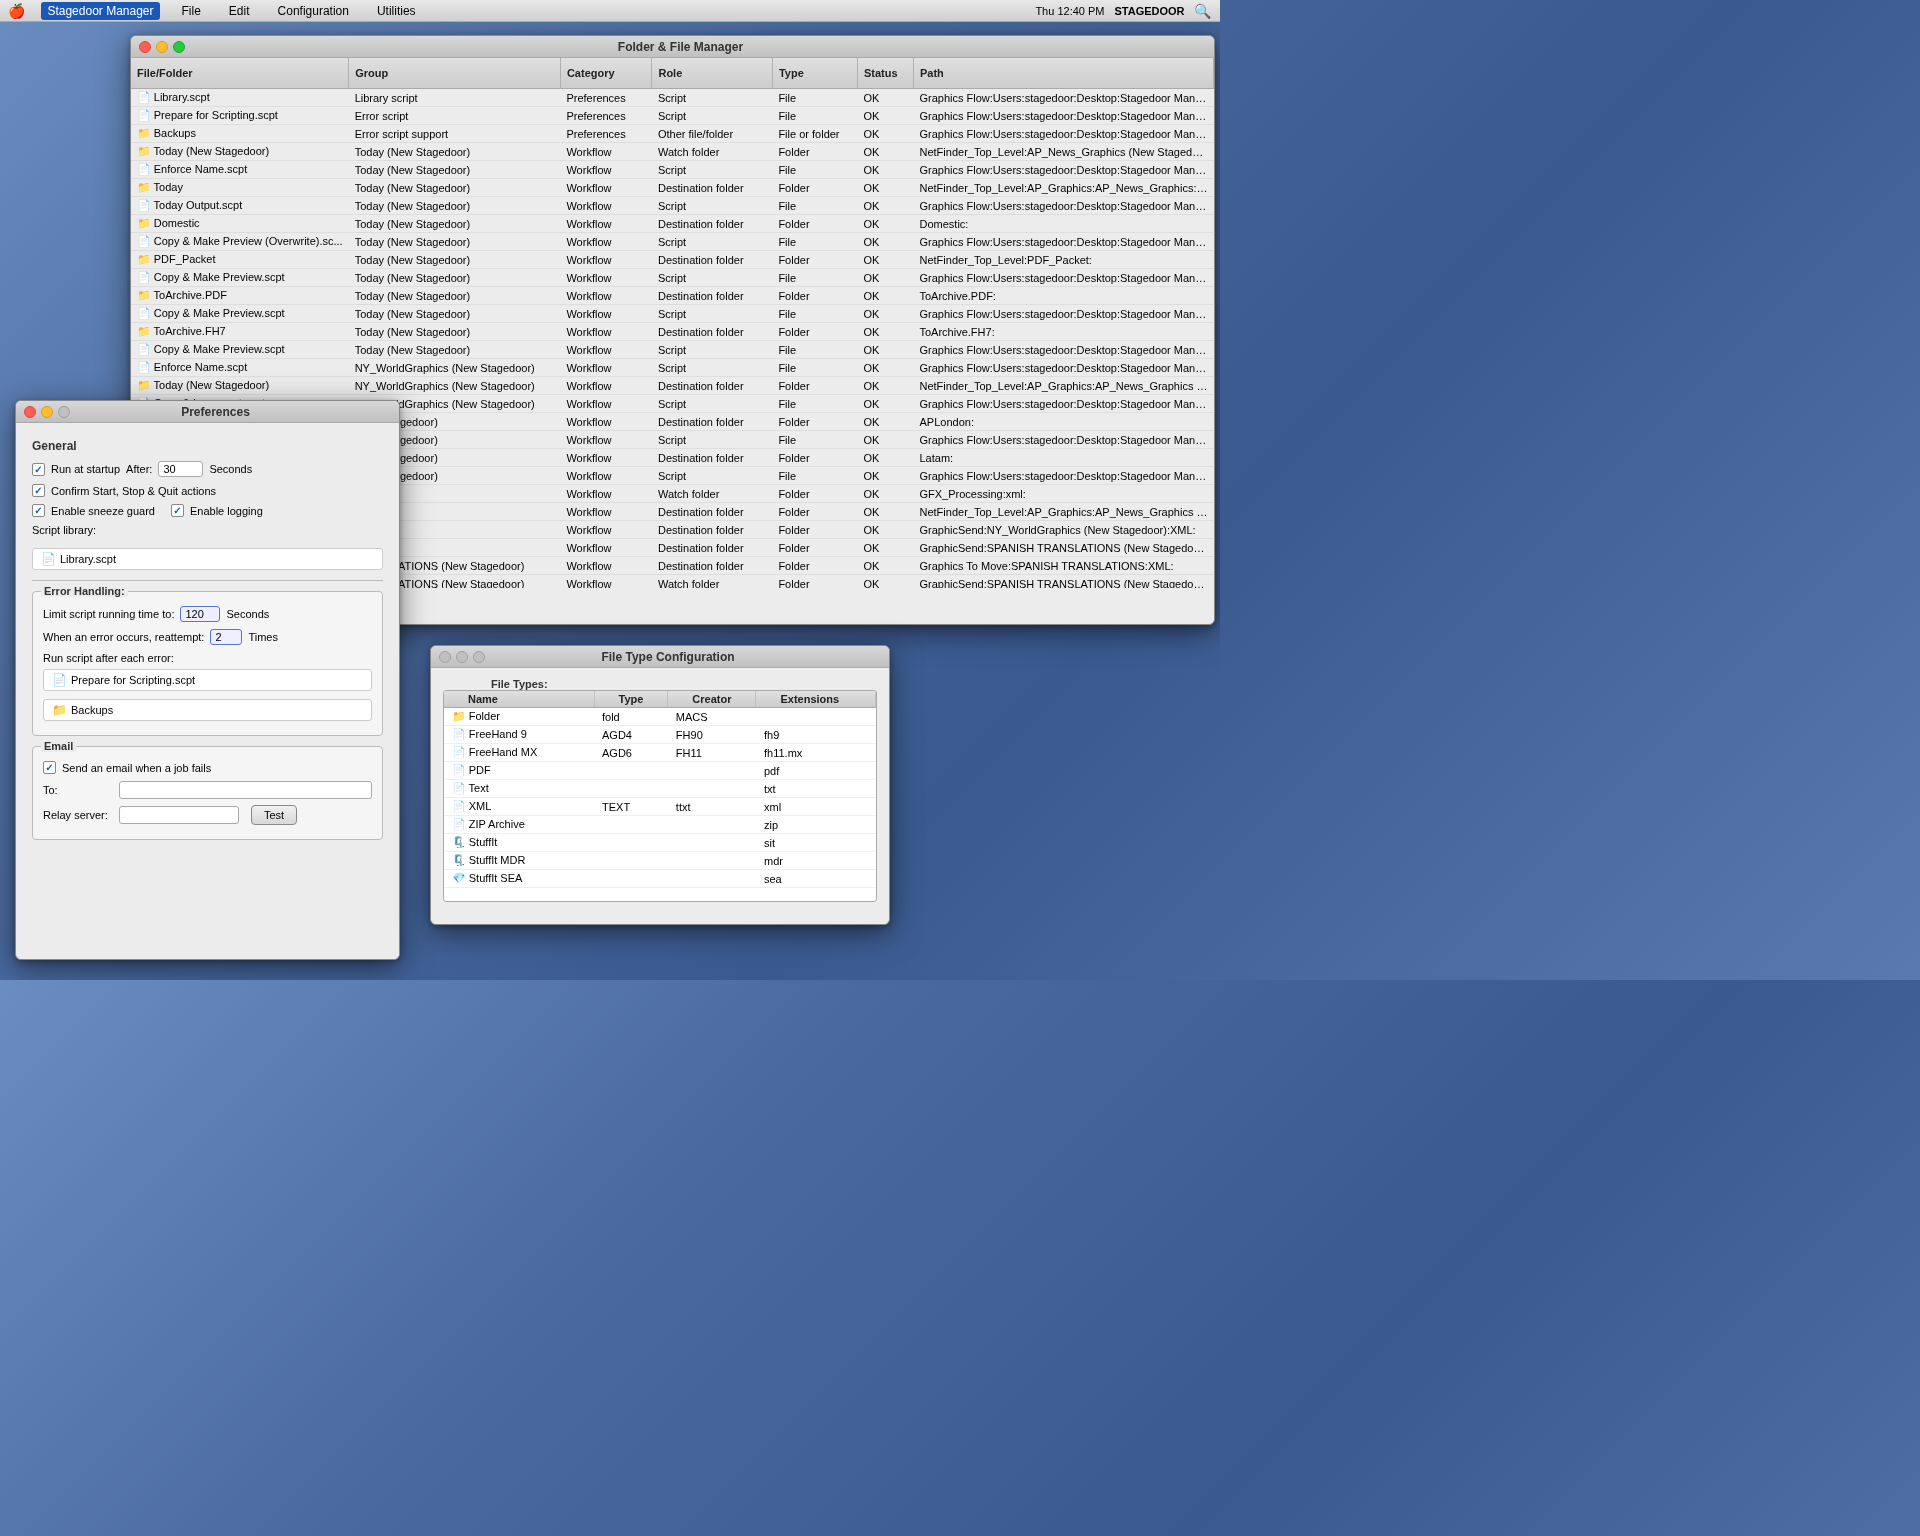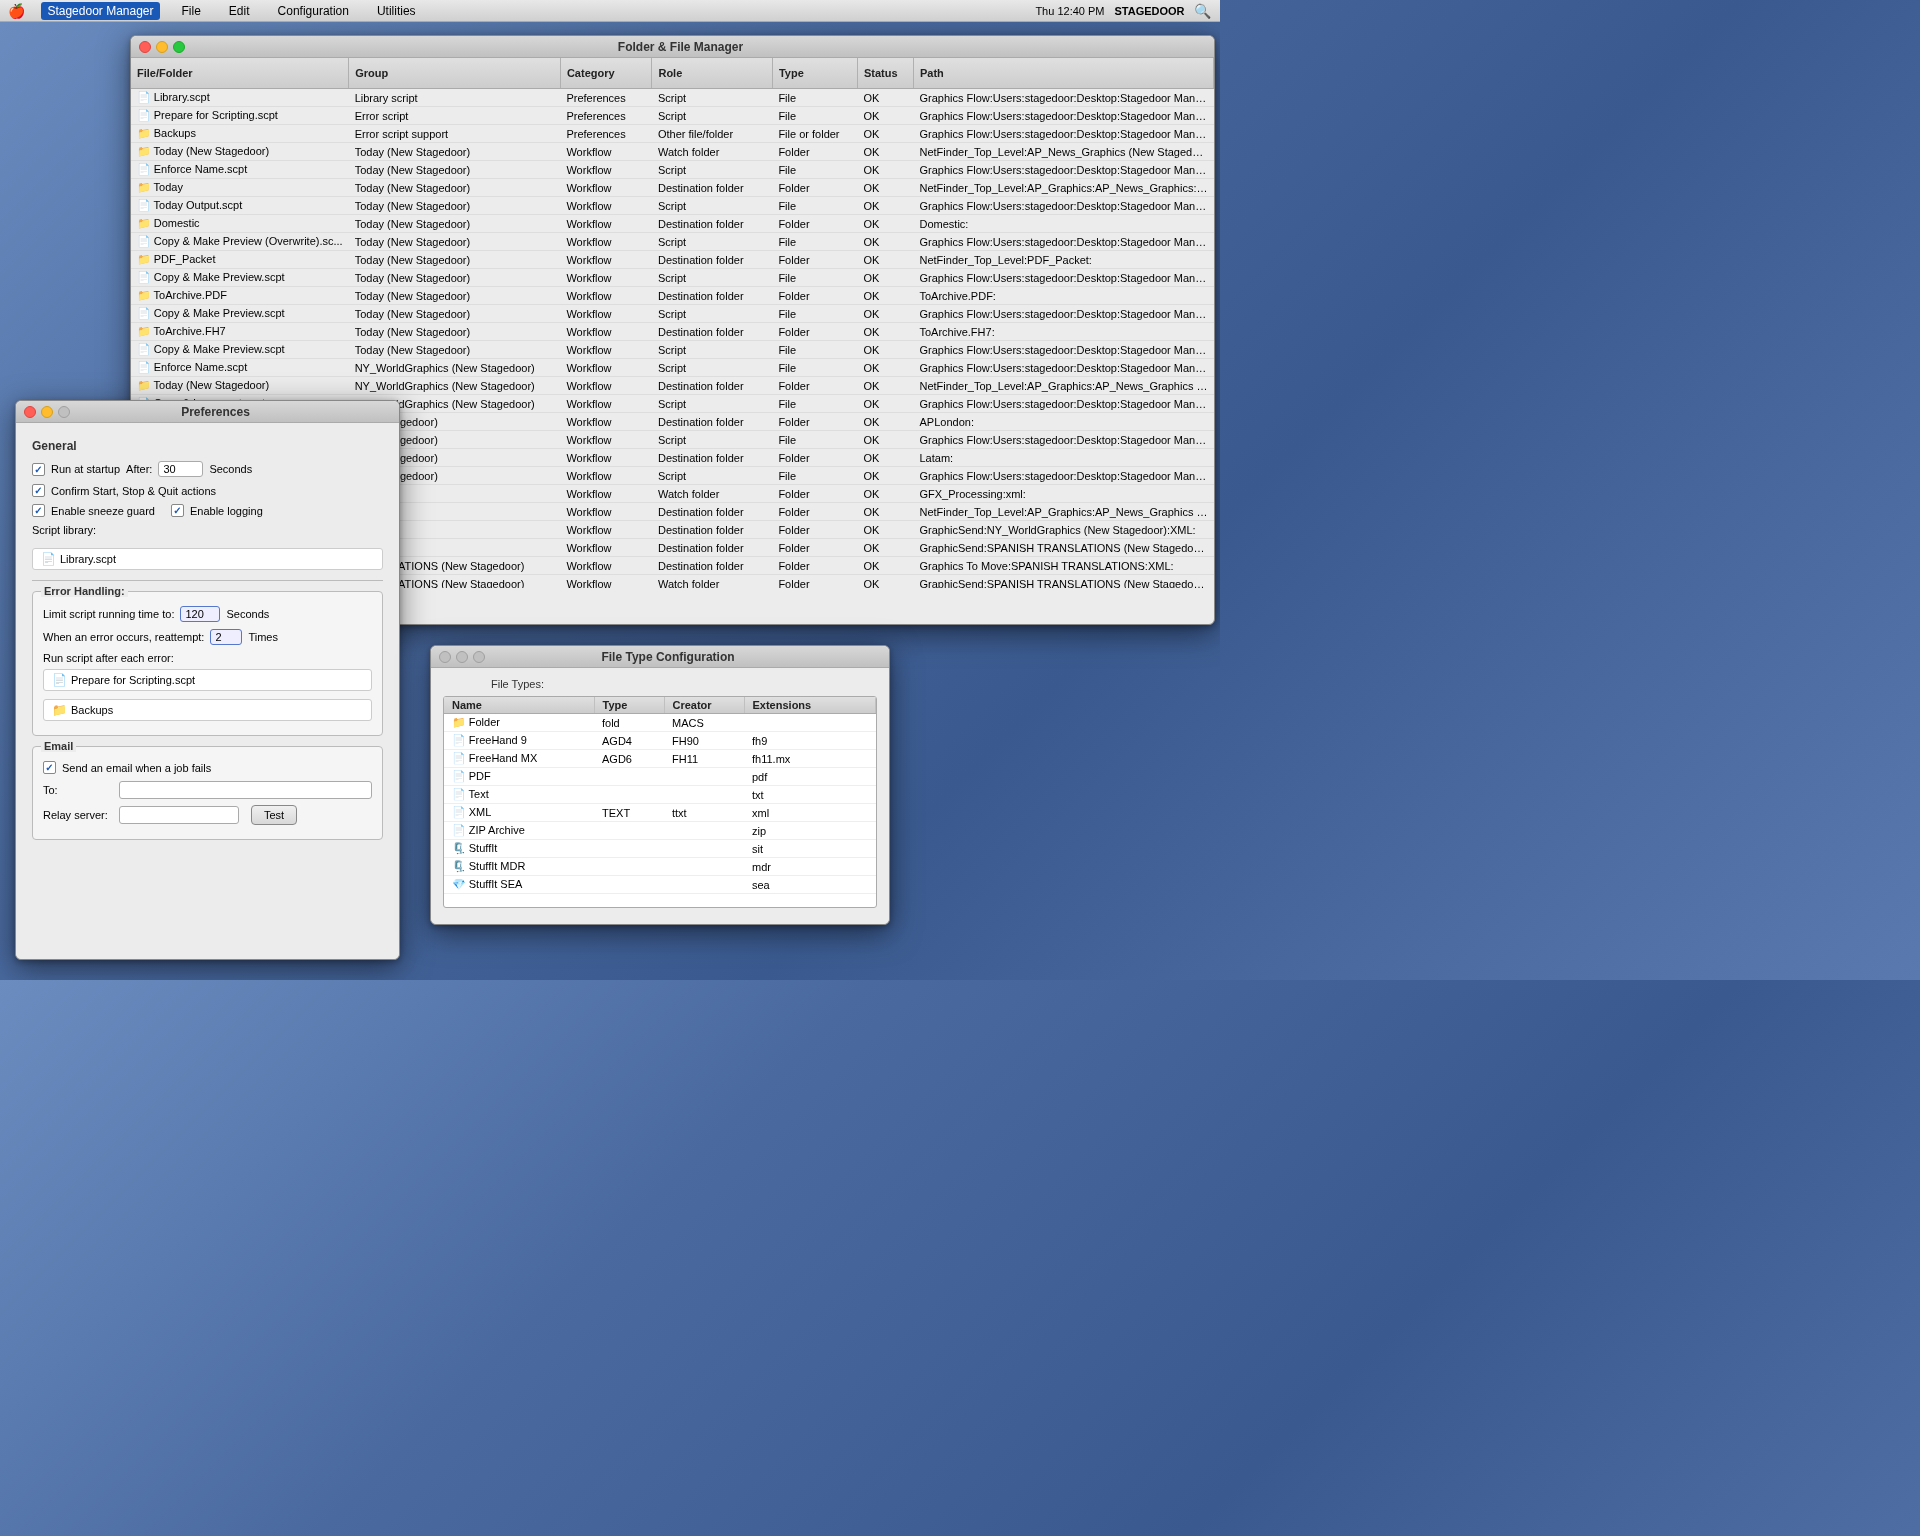--- a/index.html
+++ b/index.html
@@ -299,41 +299,40 @@
 
     .filetype-content {
       padding: 10px 12px;
       background: #ececec;
       border-radius: 0 0 6px 6px;
       height: calc(100% - 22px);
     }
 
     .filetype-label {
       font-size: 11px;
-      font-weight: normal;
+      font-weight: bold;
       color: #333;
-      margin-bottom: 6px;
       padding-left: 48px;
     }
 
     .filetype-table-container {
       border: 1px solid #aaa;
       background: white;
       border-radius: 3px;
       overflow: hidden;
       height: calc(100% - 24px);
     }
 
     table.filetype-table {
       width: 100%;
       font-size: 11px;
     }
     table.filetype-table thead th {
       background: linear-gradient(to bottom, #e0e0e0, #ccc);
-      padding: 2px 8px;
+      padding: 2px 24px;
       text-align: left;
       border-right: 1px solid #c0c0c0;
       border-bottom: 1px solid #aaa;
       font-weight: bold;
     }
     table.filetype-table tbody td {
       padding: 2px 8px;
       border-bottom: 1px solid #eee;
     }
   </style>

